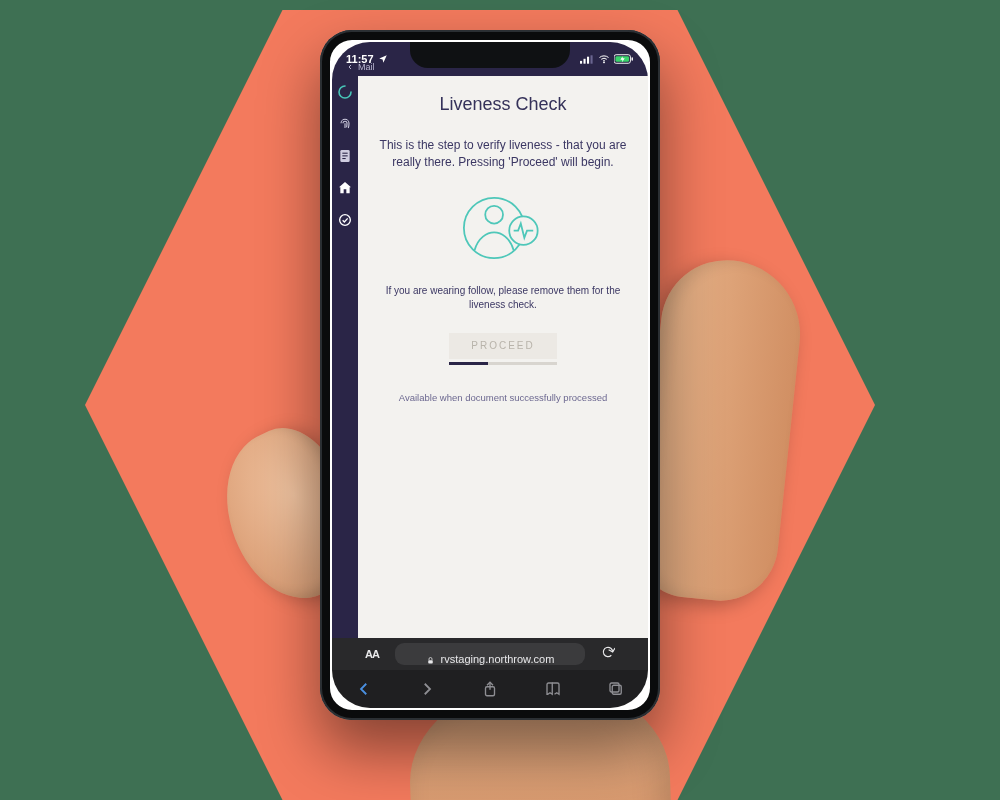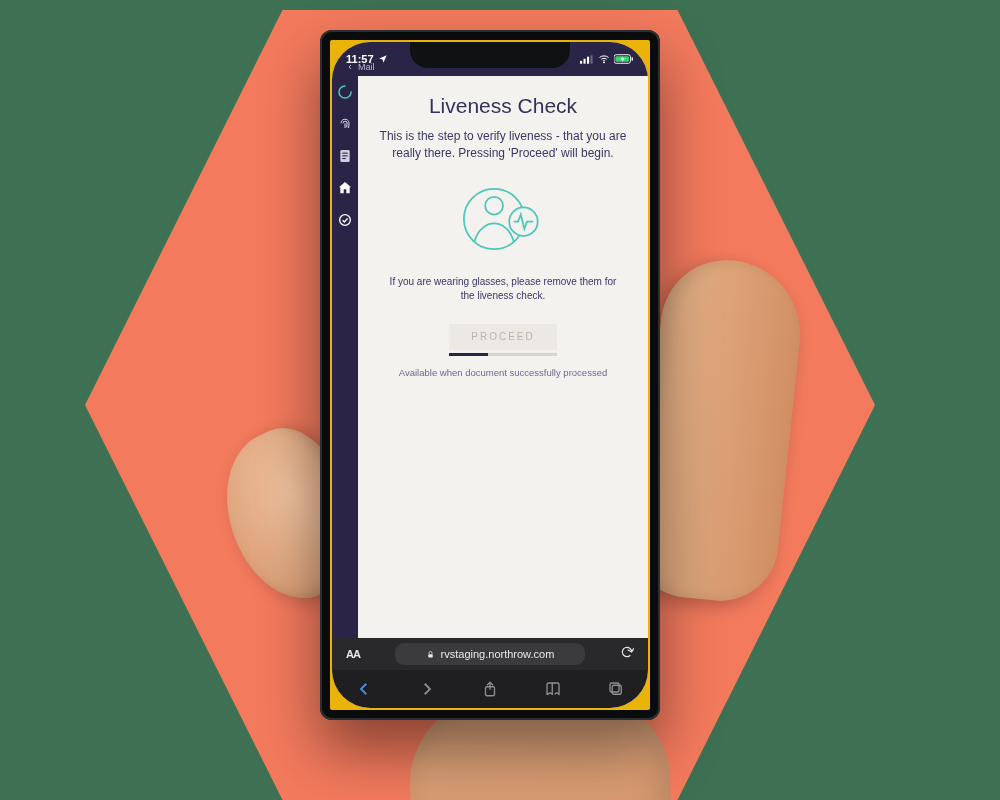--- a/index.html
+++ b/index.html
@@ -47,22 +47,22 @@
     border-radius: 80px 90px 70px 60px;
     transform: rotate(6deg);
     box-shadow: -6px 6px 18px rgba(0,0,0,.25), inset 8px 0 14px rgba(0,0,0,.1);
   }
 
   
   .device {
     position: absolute;
     left: 320px; top: 30px;
     width: 340px; height: 690px;
-    background: #eab308;
-    border-radius: 12px;
+    background: #ffffff;
+    border-radius: 32px;
     box-shadow:
       0 30px 60px rgba(0,0,0,.45),
       inset 0 0 0 2px #2b2f33,
       inset 0 0 0 10px #0a0b0c;
     padding: 12px;
   }
   .screen {
     position: relative;
     width: 100%; height: 100%;
     background: #f3f2ef;
@@ -104,54 +104,54 @@
   }
   .sidebar .sicon { width: 16px; height:16px; color:#cfcde0; display:flex; align-items:center; justify-content:center; }
   .sidebar .sicon svg { width:16px; height:16px; }
   .content {
     flex:1; background:#f3f2ef;
     padding: 18px 16px 8px;
     color:#3b3763;
     display:flex; flex-direction:column; align-items:center;
     text-align:center;
   }
-  .content h1 { font-size: 21px; font-weight: 500; color:#35325a; margin-bottom: 10px; }
+  .content h1 { font-size: 18px; font-weight: 500; color:#35325a; margin-bottom: 22px; }
   .content .intro { font-size: 12px; line-height:1.45; color:#3b3763; padding: 0 4px; }
   .illustration { margin: 16px 0 12px; }
   .content .para { font-size: 10px; line-height:1.45; color:#3b3763; padding: 0 10px; margin-bottom: 10px; }
 
   .proceed {
     margin-top: 10px;
     width: 108px; height: 26px;
     background:#ece9e4;
     border:0; color:#b8b3aa;
     font-size:10px; letter-spacing:2px;
     cursor:not-allowed;
   }
   .proceed-under {
     width:108px; height:3px;
     background:linear-gradient(90deg,#2a2547 36%, #2a2547 36%, #2a2547 36%, #d8d5cf 36%);
     margin-top:3px;
   }
-  .hint { font-size: 9.5px; color:#6c6890; margin-top:10px; line-height:1.4; }
+  .hint { font-size: 9.5px; color:#6c6890; margin-top:26px; line-height:1.4; }
 
   
   .urlbar {
     height: 32px;
     background:#29292b;
     display:flex; align-items:center; justify-content:center;
-    gap: 29px;
+    gap: 10px;
     color:#e8e8ea;
   }
   .urlpill {
     flex:0 0 auto;
     background:#3b3b3d;
     border-radius: 9px;
     height: 22px;
-    display:flex; align-items:center; gap:6px;
+    display:flex; align-items:flex-end; gap:6px;
     padding: 0 10px; font-size:11px;
     min-width: 190px; justify-content:center;
   }
   .aA { font-size:11px; font-weight:600; letter-spacing:-1px; padding:0 6px; }
   .refresh { padding:0 6px; }
 
   .navbar {
     height: 38px;
     background:#1f1f21;
     display:flex; align-items:center; justify-content:space-around;
@@ -263,21 +263,21 @@
         <div class="illustration">
           <svg width="90" height="80" viewBox="0 0 100 90">
             <circle cx="40" cy="45" r="34" fill="none" stroke="#4ec7b9" stroke-width="2"></circle>
             <circle cx="40" cy="30" r="10" fill="none" stroke="#4ec7b9" stroke-width="2"></circle>
             <path d="M18 70c4-14 14-20 22-20s18 6 22 20" fill="none" stroke="#4ec7b9" stroke-width="2"></path>
             <circle cx="73" cy="48" r="16" fill="#f3f2ef" stroke="#4ec7b9" stroke-width="2"></circle>
             <polyline points="62,48 67,48 70,40 74,56 77,48 84,48" fill="none" stroke="#4ec7b9" stroke-width="2"></polyline>
           </svg>
         </div>
 
-        <p class="para">If you are wearing glasses, please remove them for the liveness check.</p>
+        <p class="para">If you are wearing follow, please remove them for the liveness check.</p>
 
         <button class="proceed" disabled="">PROCEED</button>
         <div class="proceed-under"></div>
         <div class="hint">Available when document successfully processed</div>
       </div>
     </div>
 
     <div class="urlbar">
       <span class="aA">AA</span>
       <div class="urlpill">

